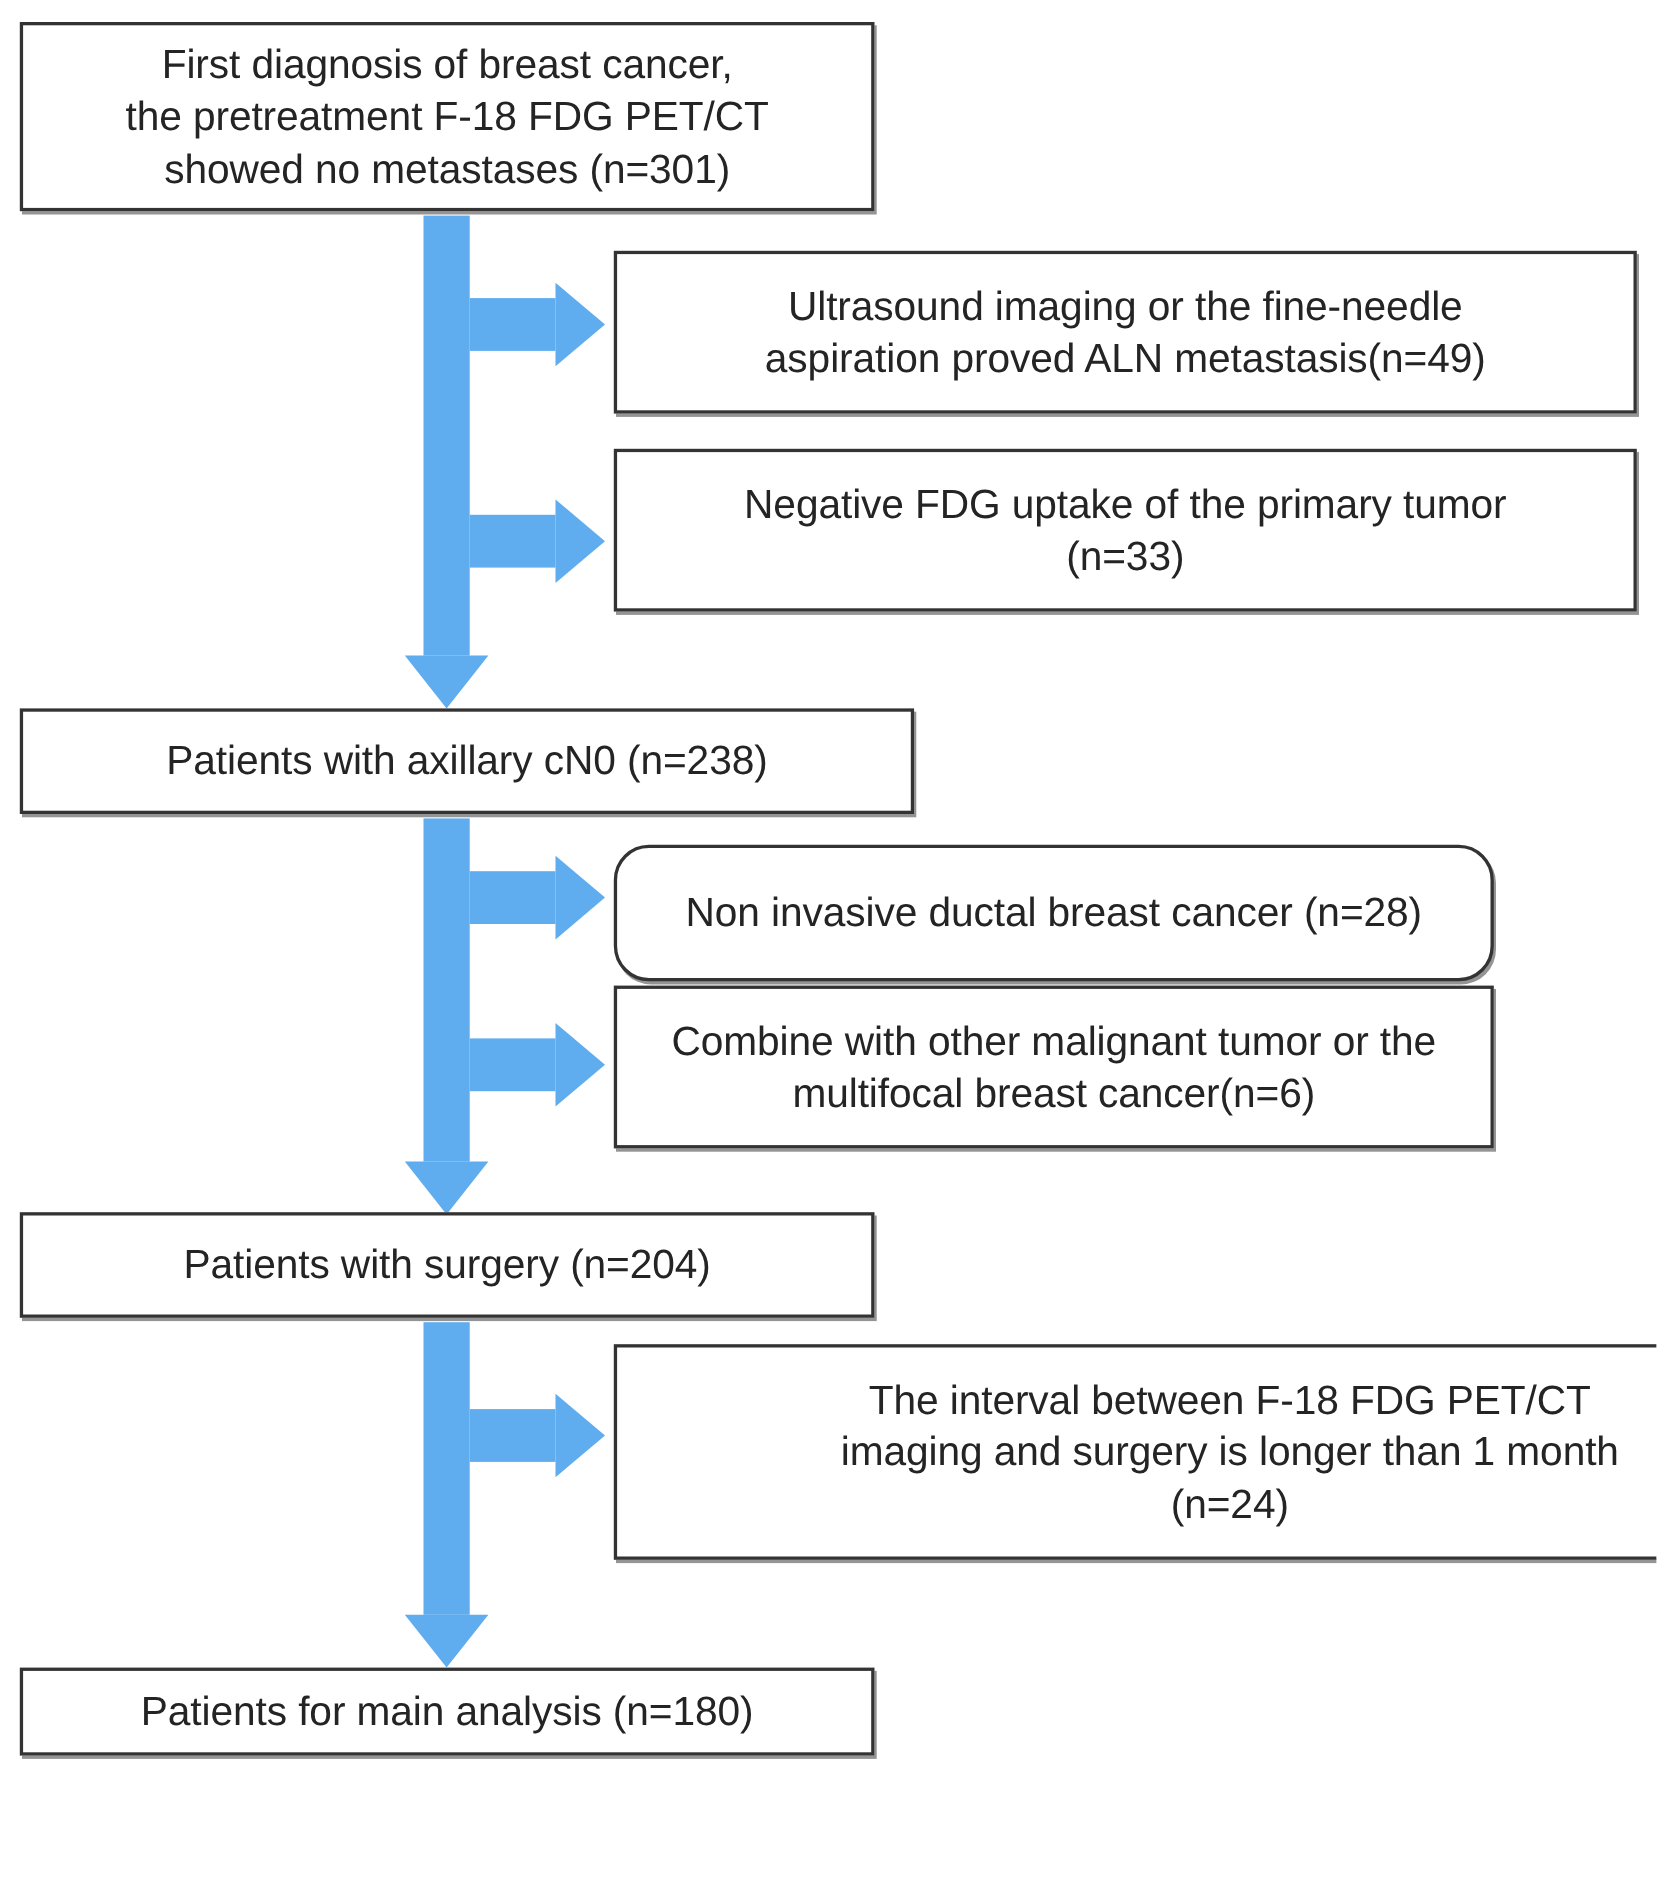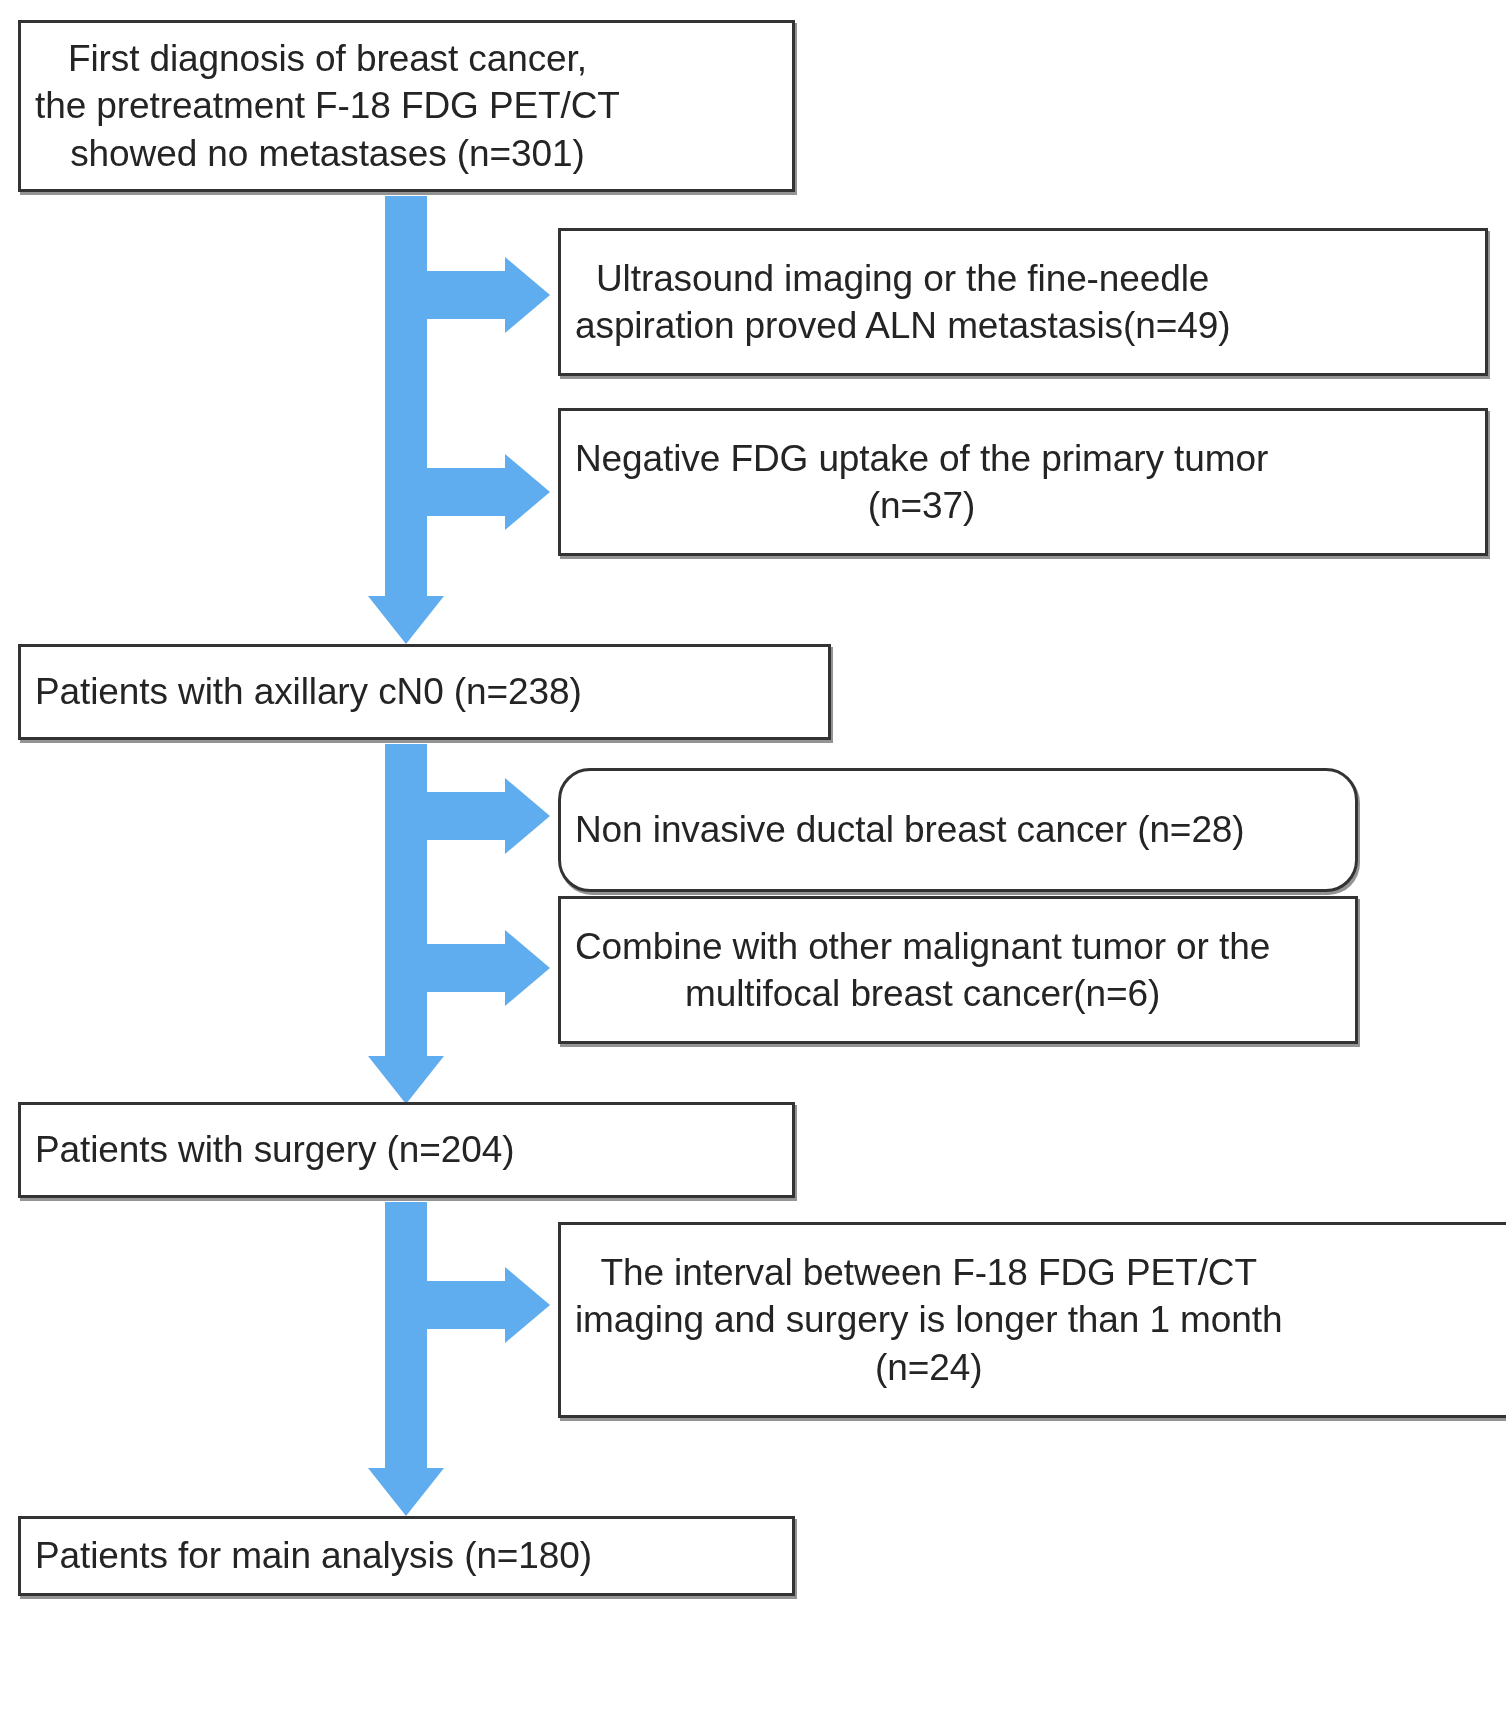--- a/index.html
+++ b/index.html
@@ -19,21 +19,21 @@
 
   
   .box {
     position: absolute;
     box-sizing: border-box;
     background: #ffffff;
     border: 3px solid #333333;
     box-shadow: 2px 3px 0 0 rgba(60,60,60,0.55);
     display: flex;
     align-items: center;
-    justify-content: flex-start;
+    justify-content: center;
     text-align: center;
     color: #242424;
     font-size: 37px;
     line-height: 1.28;
     letter-spacing: -0.1px;
     padding: 4px 14px;
     white-space: pre-line;
   }
 
   .box-main   {  }
@@ -83,21 +83,21 @@
   <div class="box box-excl" style="left:558px; top:228px; width:930px; height:148px;">
     <span>Ultrasound imaging or the fine-needle
 aspiration proved ALN metastasis(n=49)</span>
   </div>
 
   <div class="arrow-right-shaft" style="left:427px; top:468px; width:78px; height:48px;"></div>
   <div class="arrow-right-head" style="left:505px; top:454px;"></div>
 
   <div class="box box-excl" style="left:558px; top:408px; width:930px; height:148px;">
     <span>Negative FDG uptake of the primary tumor
-(n=37)</span>
+(n=33)</span>
   </div>
 
   <div class="box box-main" style="left:18px; top:644px; width:813px; height:96px;">
     <span>Patients with axillary cN0 (n=238)</span>
   </div>
 
   <div class="trunk" style="left:385px; top:744px; width:42px; height:312px;"></div>
   <div class="arrow-down-head" style="left:368px; top:1056px;"></div>
 
   <div class="arrow-right-shaft" style="left:427px; top:792px; width:78px; height:48px;"></div>

